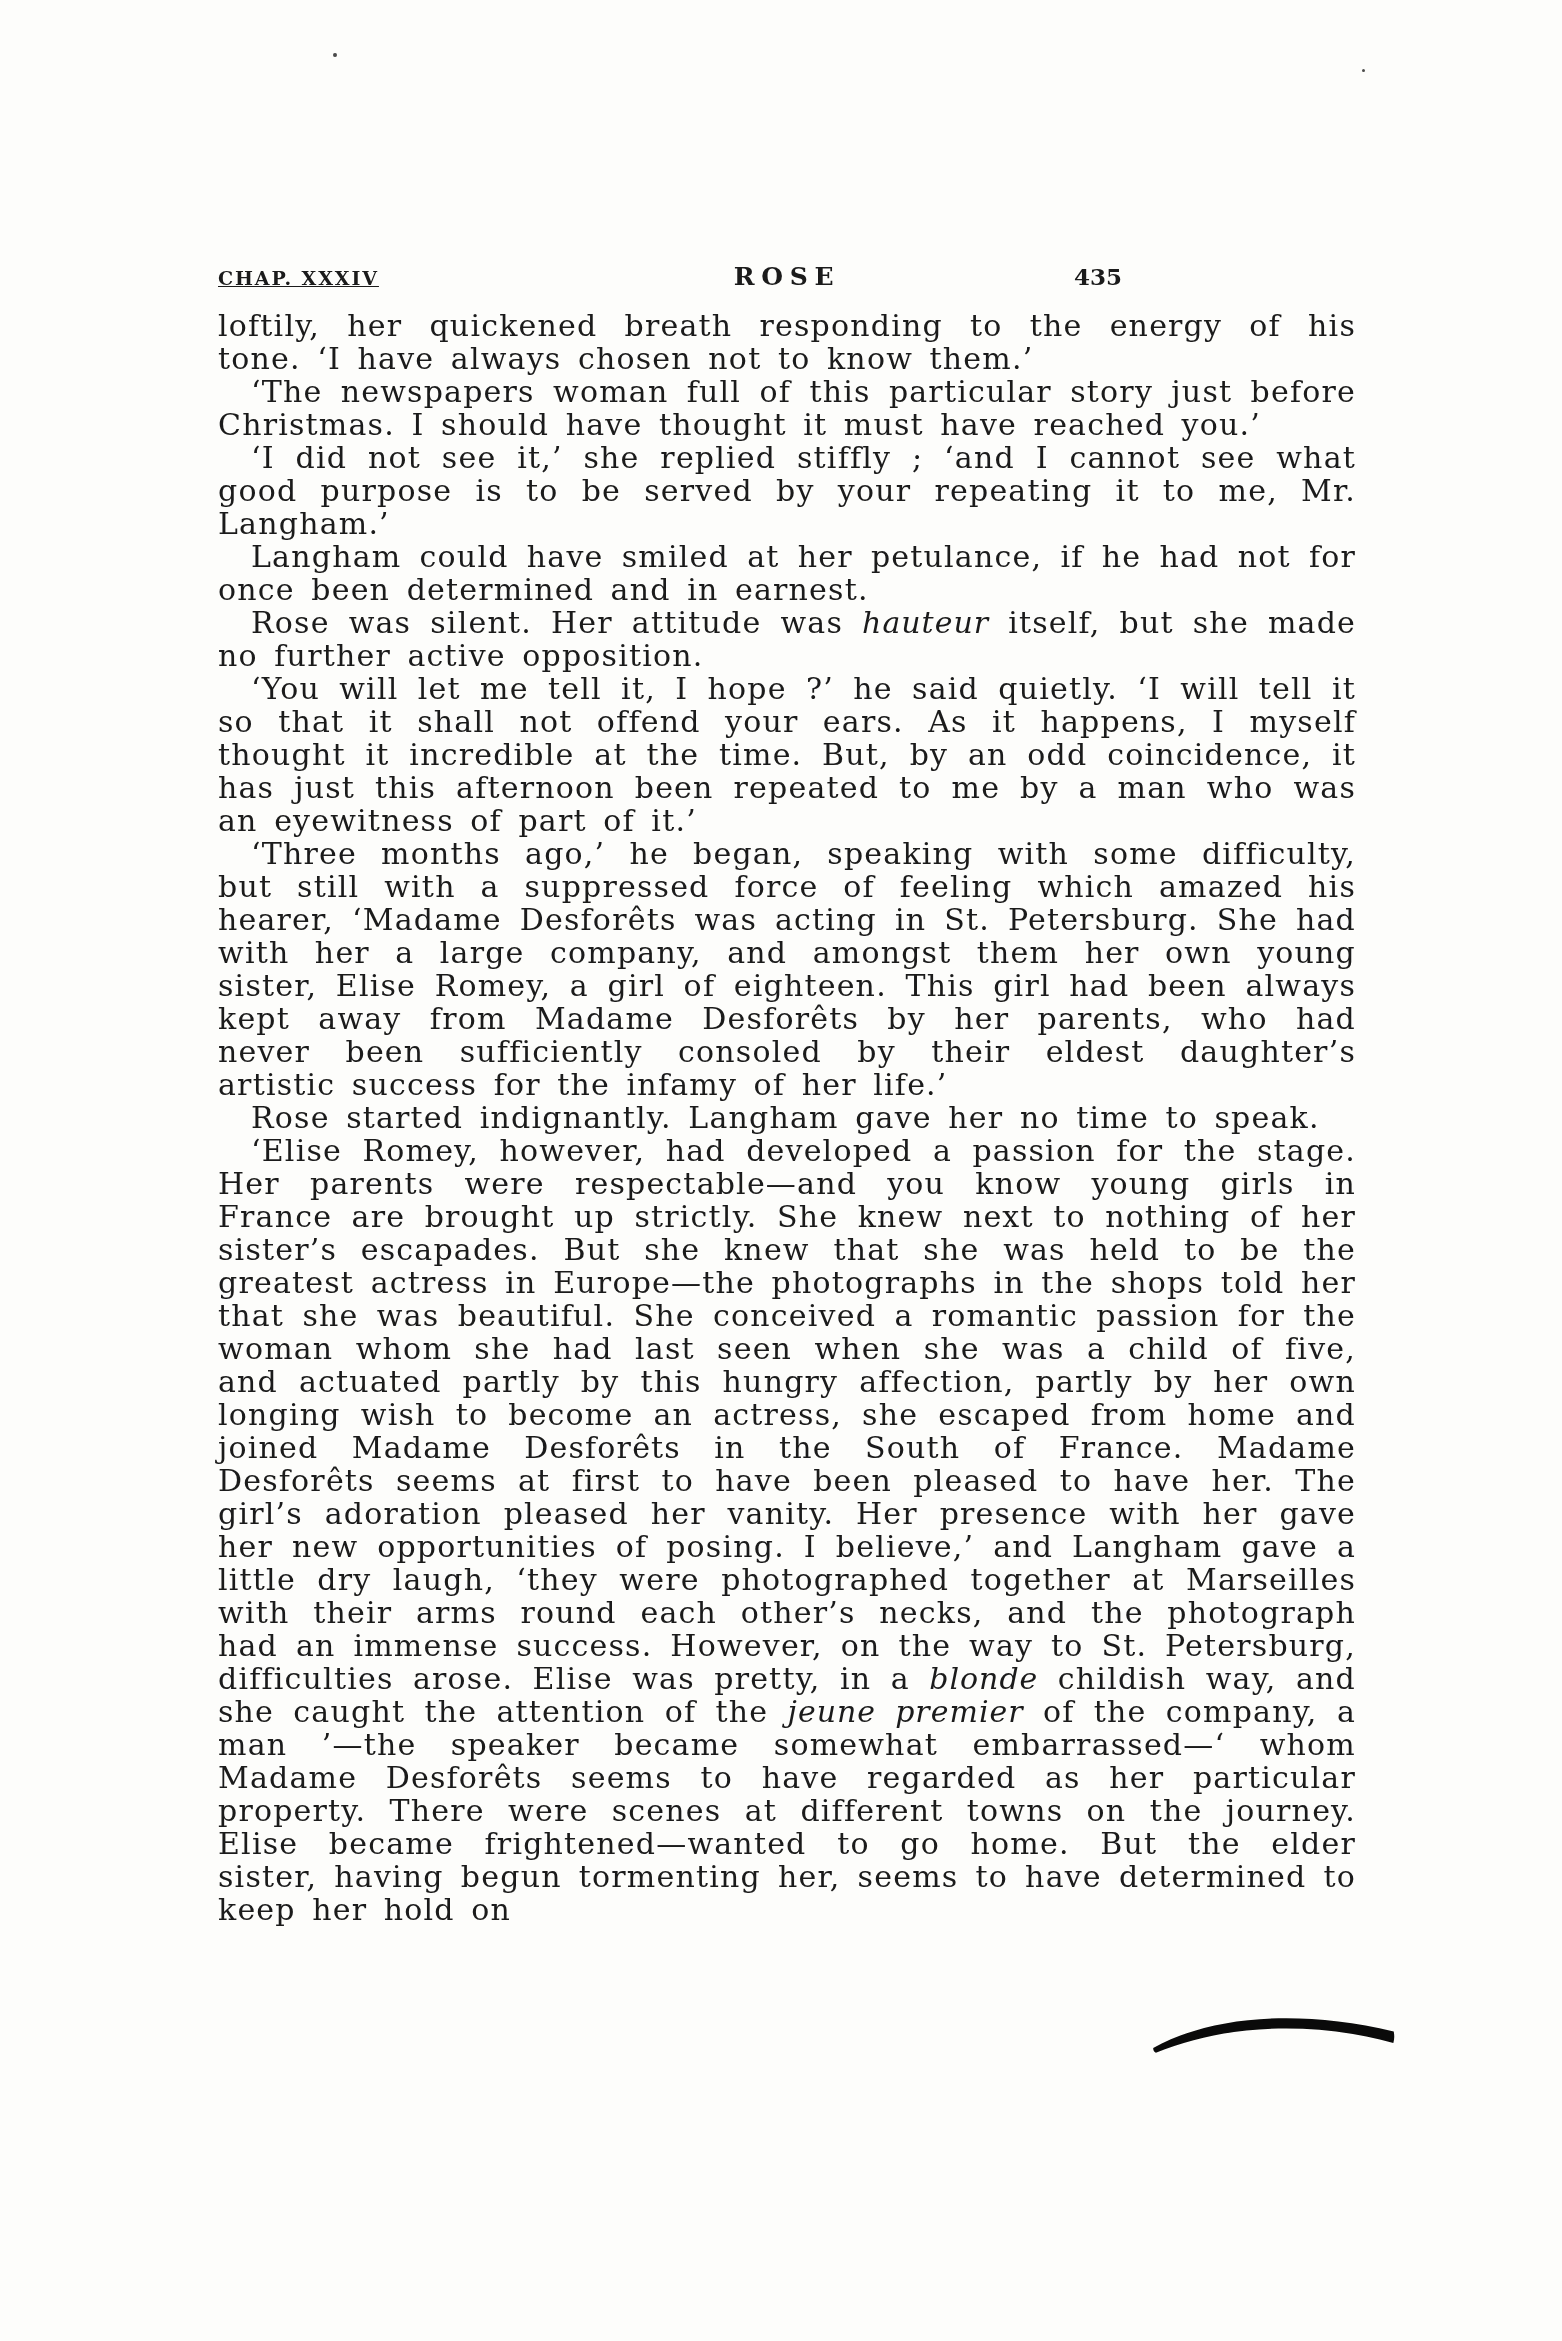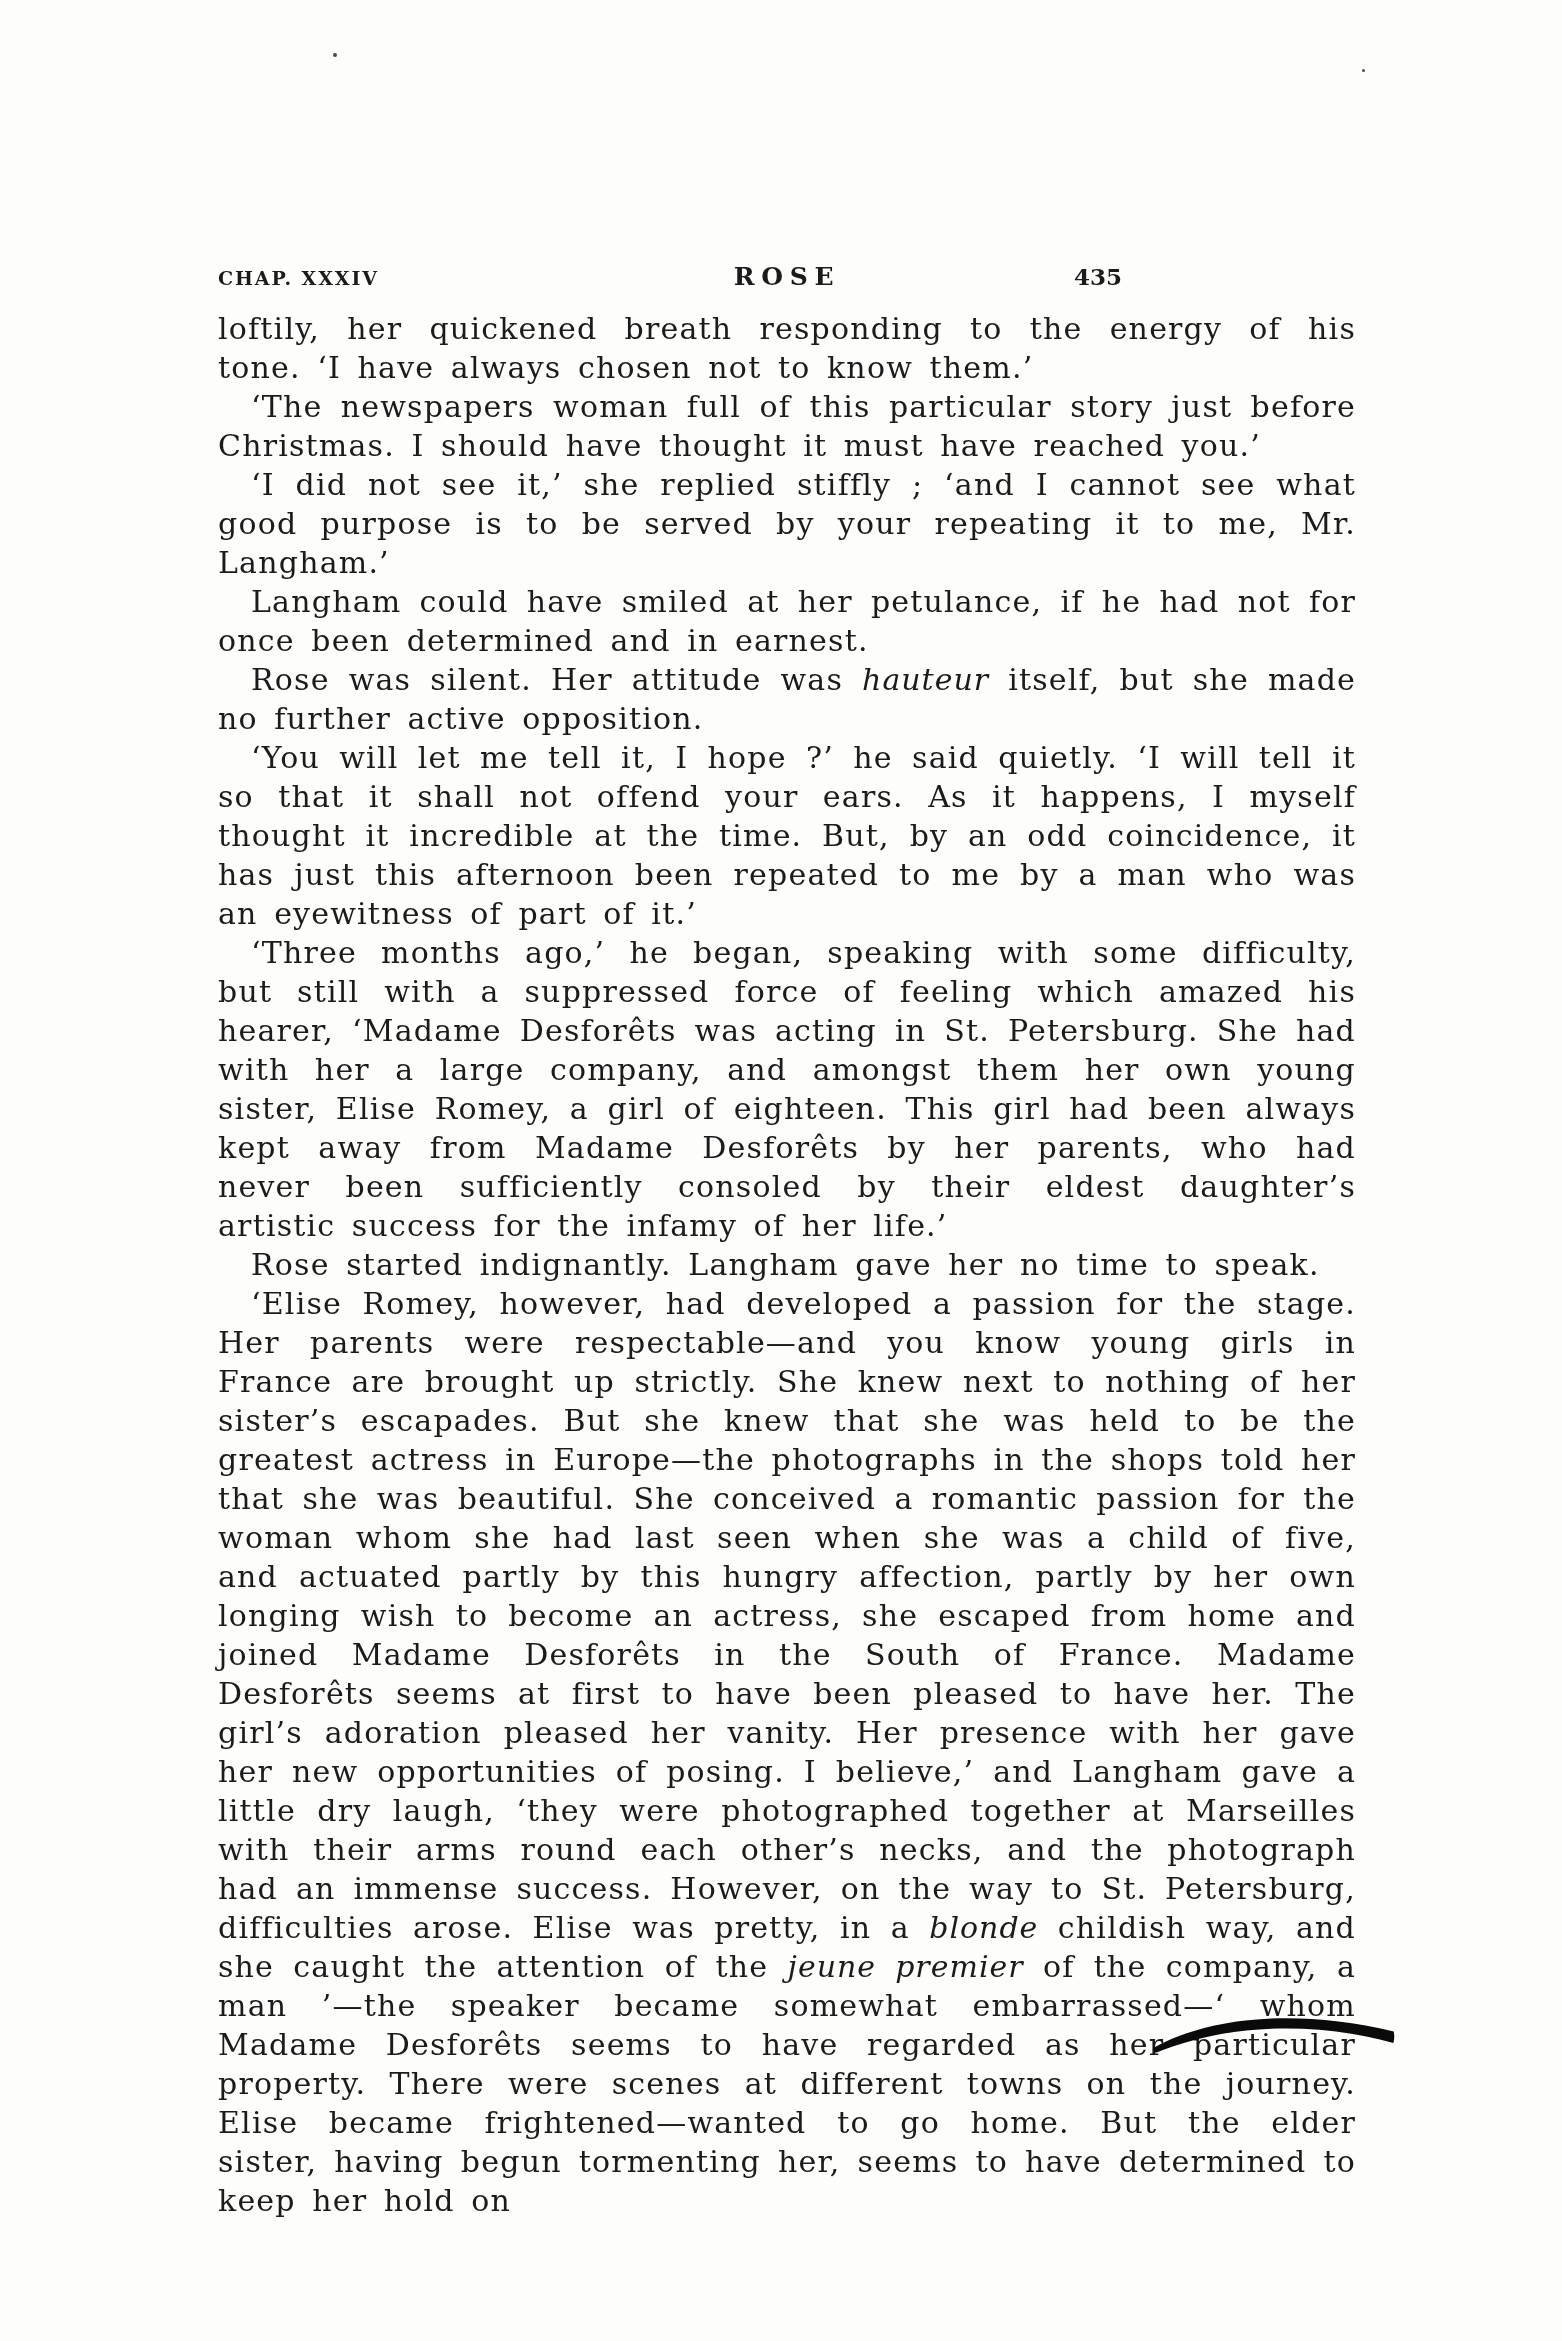--- a/index.html
+++ b/index.html
@@ -26,38 +26,39 @@
     display: flex;
     align-items: baseline;
     margin-bottom: 18px;
   }
   .chap {
     flex: 1;
     font-size: 19px;
     font-weight: bold;
     letter-spacing: 1.9px;
     text-align: left;
+    text-decoration: underline;
   }
   .runtitle {
     flex: 0 0 auto;
     font-size: 25px;
     font-weight: bold;
     letter-spacing: 6.7px;
     text-align: right;
   }
   .pagenum {
     flex: 1;
     font-size: 23px;
     font-weight: bold;
     text-align: center;
   }
   .bodytext p {
     margin: 0;
     font-size: 30px;
-    line-height: 39px;
+    line-height: 33px;
     text-align: justify;
     letter-spacing: 1.2px;
     word-spacing: 5.8px;
   }
   .bodytext p.indent {
     text-indent: 33px;
   }
   .bodytext em {
     font-style: italic;
     letter-spacing: 1px;

